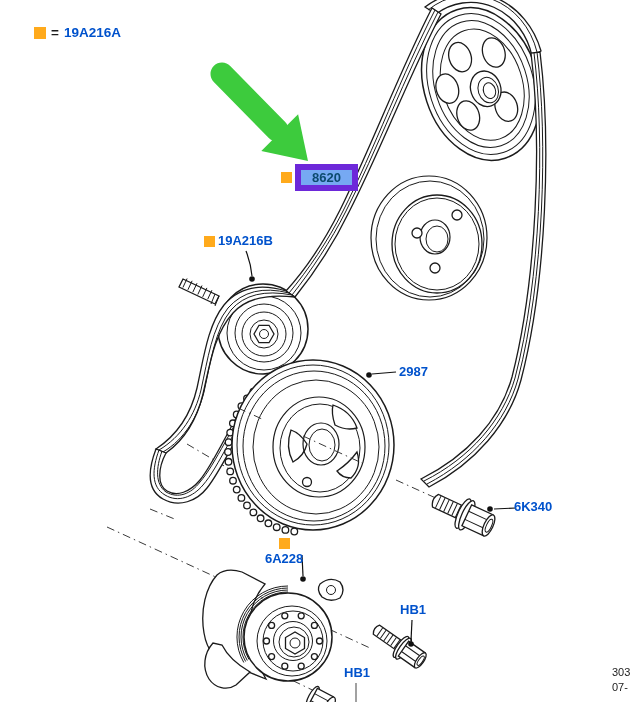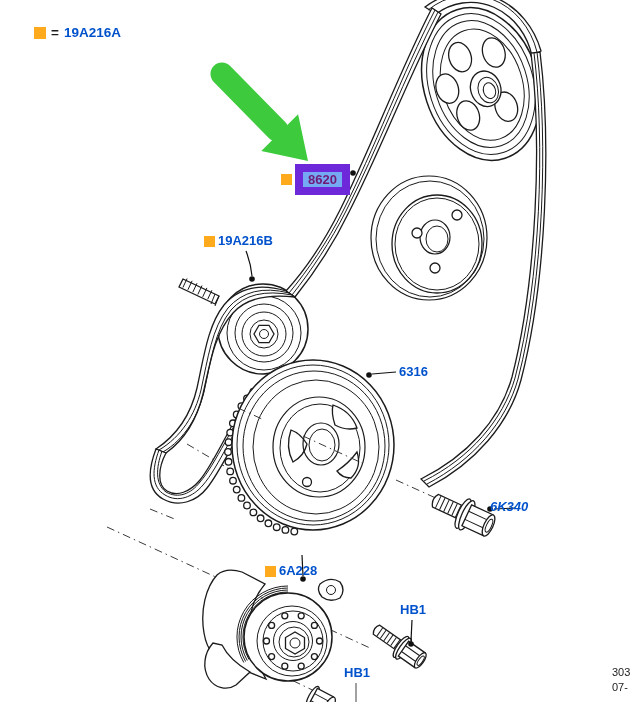--- a/index.html
+++ b/index.html
@@ -11,22 +11,22 @@
   .wf{fill:#fff;stroke:#1b1b1b;stroke-width:1.3;}
   .wf2{fill:#fff;stroke:#1b1b1b;stroke-width:1.5;}
   .dash{fill:none;stroke:#3a3a3a;stroke-width:1;stroke-dasharray:8 4 1.5 4;}
   .leader{fill:none;stroke:#111;stroke-width:1.2;}
   .dot{fill:#111;stroke:none;}
   .callout{position:absolute;color:#0052CC;font-weight:bold;font-size:13px;
            white-space:nowrap;display:flex;align-items:center;gap:3px;line-height:14px;}
   .marker{display:inline-block;width:11px;height:11px;background:#FFAA1C;flex:0 0 auto;}
   .marker.lg{width:12px;height:12px;}
   .eq{color:#1b1b1b;font-weight:bold;padding:0 2px;}
-  .selbox{display:inline-block;border:8px solid #6d28d9;background:#76A9F3;color:#701a75;
-          padding:0 5px;line-height:15px;}
+  .selbox{display:inline-block;border:6px solid #6d28d9;background:#76A9F3;color:#0c4a6e;
+          padding:0 11px;line-height:15px;}
   #legend{position:absolute;left:34px;top:26px;font-size:13.5px;}
   #footer{position:absolute;left:612px;top:665px;width:40px;font-size:11px;color:#222;
           line-height:15px;font-weight:normal;}
 </style>
 </head>
 <body>
 
 <div id="stage">
 
 <svg id="artwork" width="639" height="702" viewBox="0 0 639 702">
@@ -236,28 +236,28 @@
   <span class="marker"></span>
   <span class="selbox">8620</span>
 </div>
 
 <div class="callout" style="left:204px;top:234px;">
   <span class="marker"></span>
   <span>19A216B</span>
 </div>
 
 <div class="callout" style="left:399px;top:365px;">
-  <span>6316</span>
-</div>
-
-<div class="callout" style="left:490px;top:500px;font-style:italic;">
+  <span>2987</span>
+</div>
+
+<div class="callout" style="left:514px;top:500px;">
   <span>6K340</span>
 </div>
 
-<div class="callout" style="left:265px;top:564px;">
+<div class="callout" style="left:265px;top:538px;flex-direction:column;">
   <span class="marker"></span>
   <span>6A228</span>
 </div>
 
 <div class="callout" style="left:400px;top:603px;">
   <span>HB1</span>
 </div>
 
 <div class="callout" style="left:344px;top:666px;">
   <span>HB1</span>

